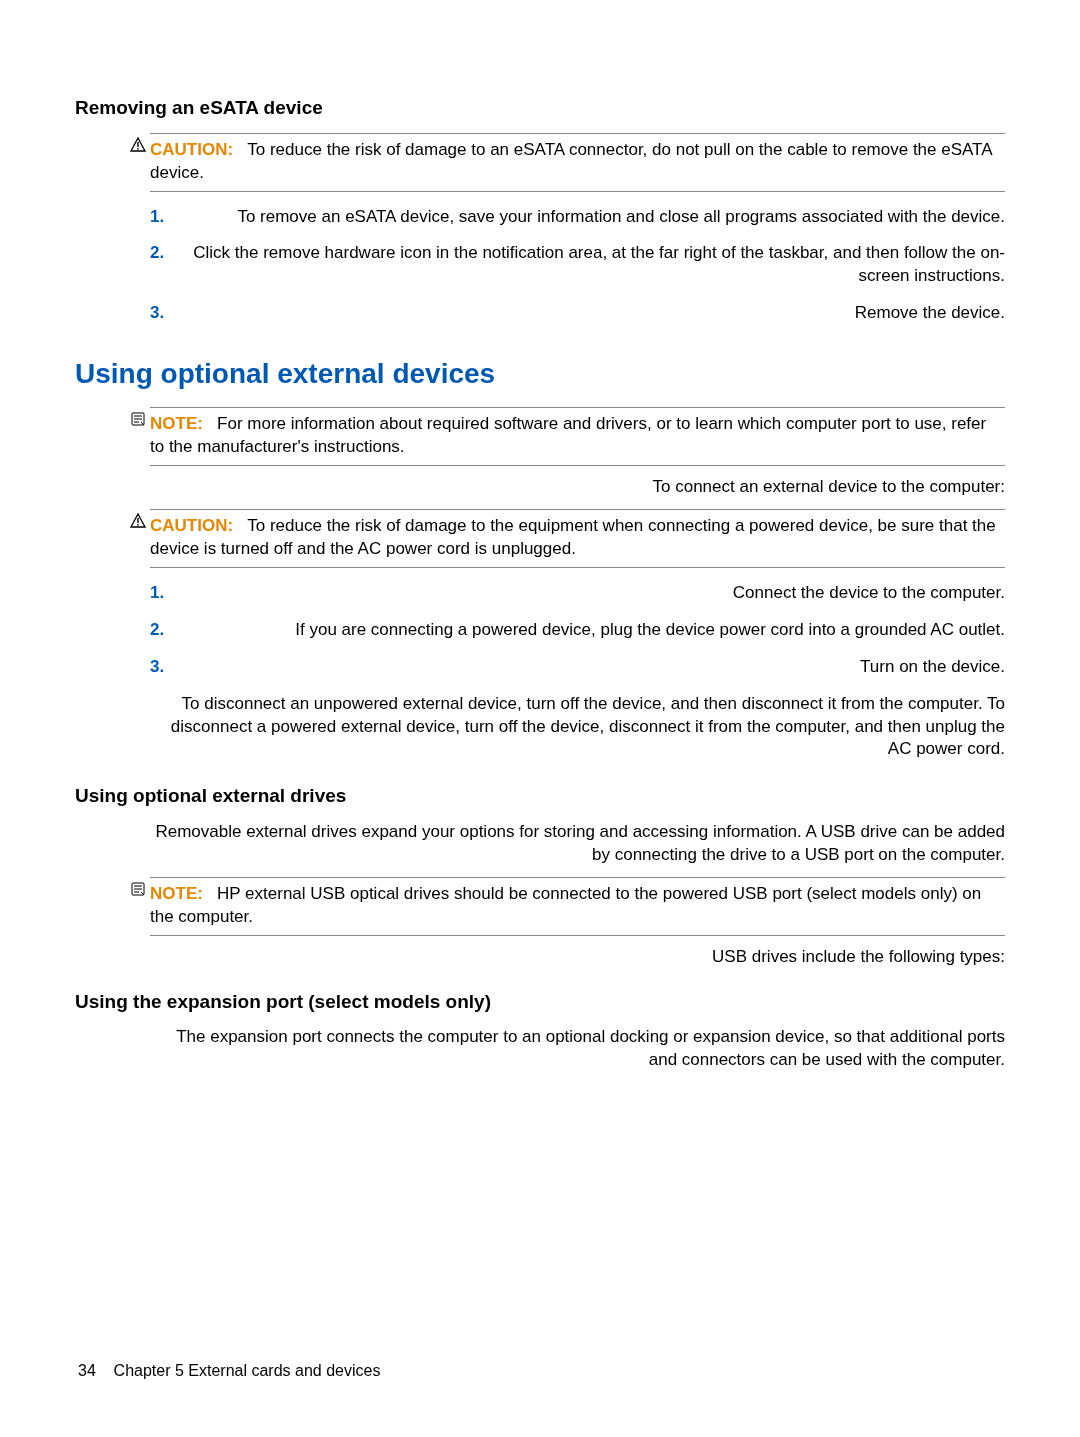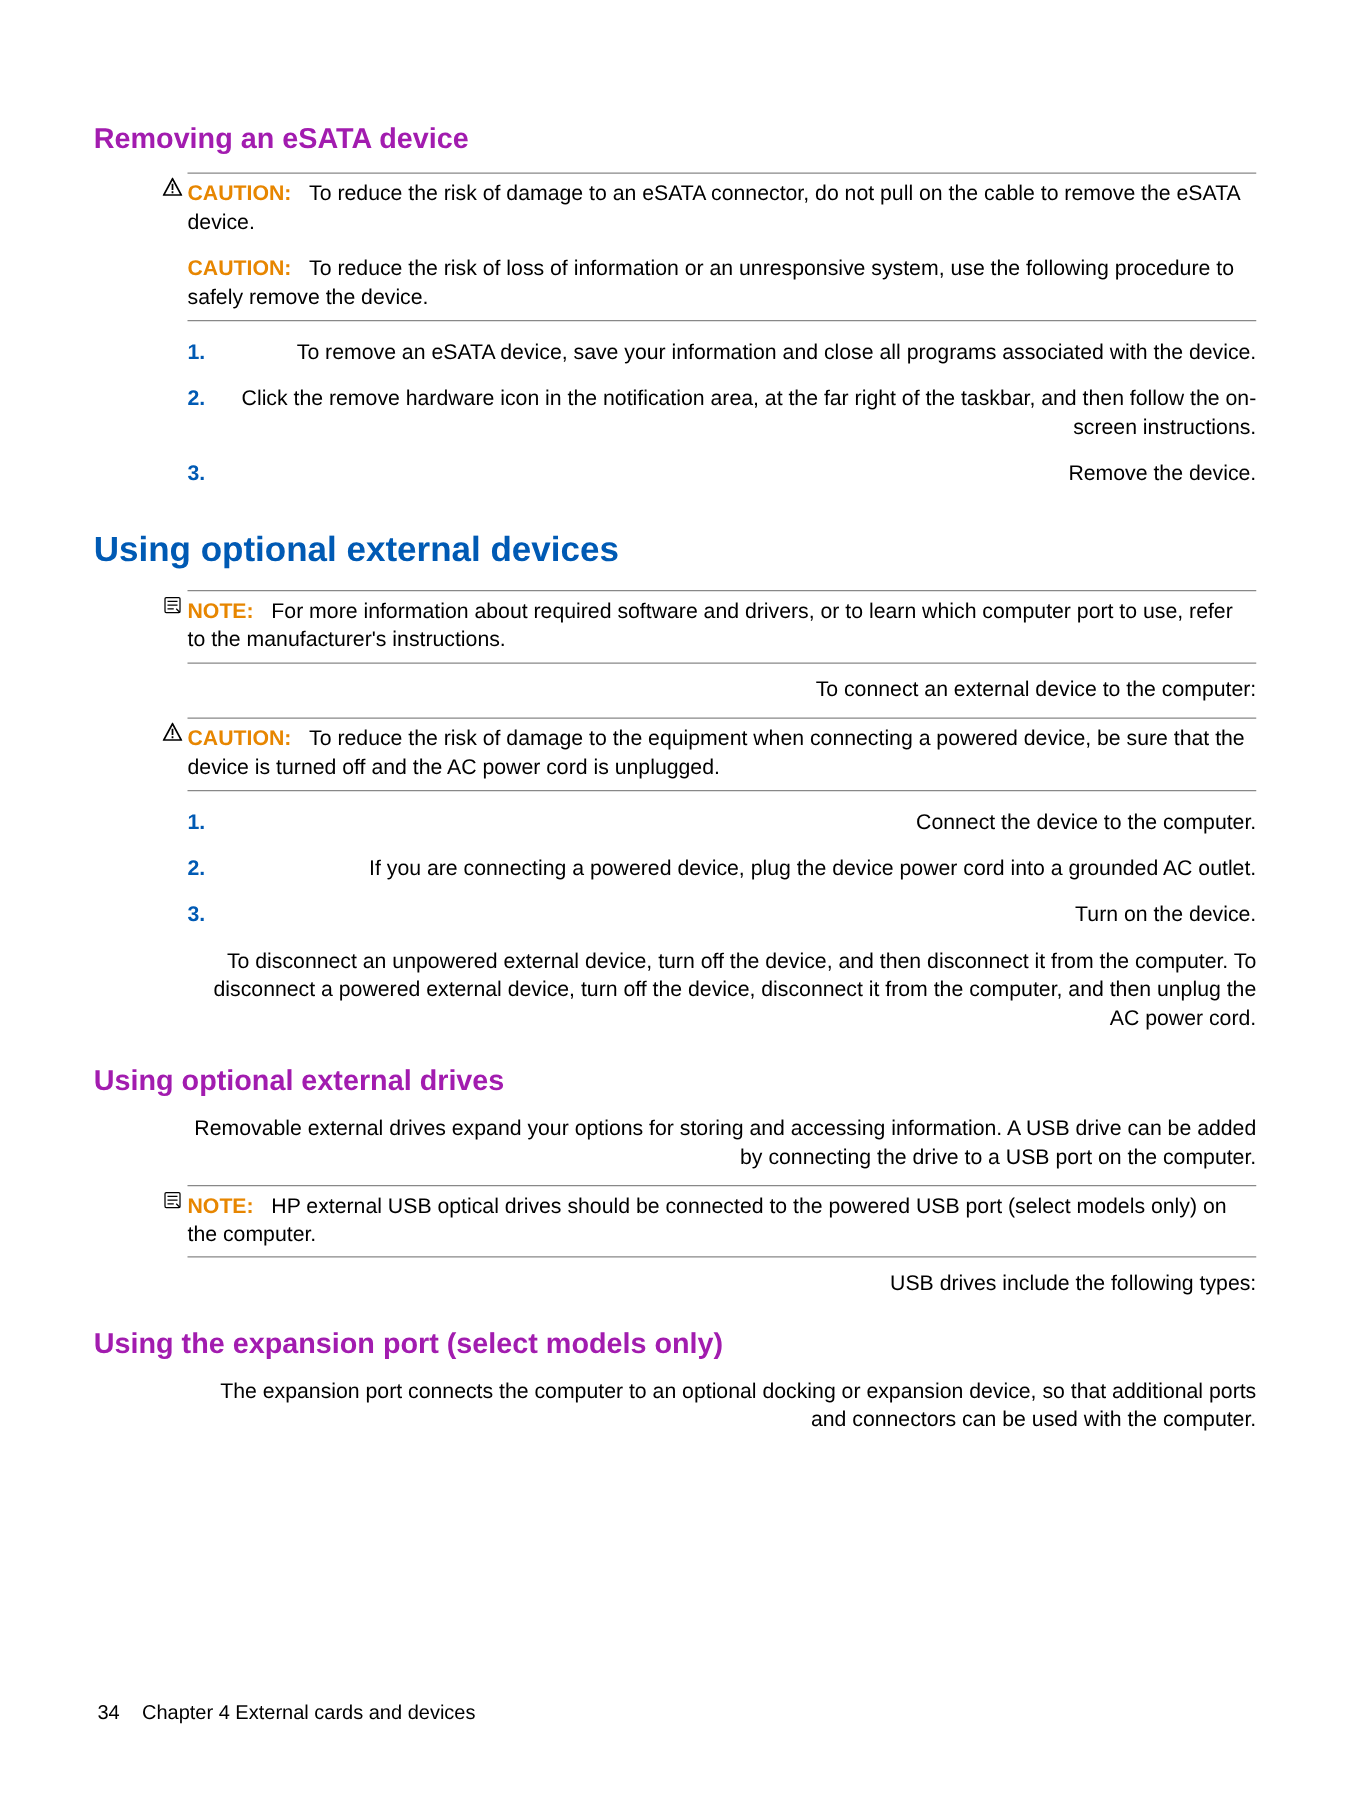--- a/index.html
+++ b/index.html
@@ -7,22 +7,22 @@
   body {
     font-family: Arial, Helvetica, sans-serif;
     font-size: 17px;
     line-height: 1.35;
     color: #000;
     background: #fff;
     padding: 95px 75px 50px 75px;
     position: relative;
   }
   .h2 {
-    color: #a21caf;
-    font-size: 23px;
+    color: #000000;
+    font-size: 19px;
     font-weight: bold;
     margin: 0 0 12px 0;
   }
   .h1 {
     color: #005ab4;
     font-size: 28px;
     font-weight: bold;
     margin: 30px 0 14px 0;
   }
   .indent-block { margin-left: 75px; }
@@ -101,23 +101,20 @@
     <span class="icon-cell">
       <svg viewBox="0 0 16 16">
           <path d="M8 1 L15 14 L1 14 Z" fill="none" stroke="#000" stroke-width="1.3"></path>
           <rect x="7.3" y="5" width="1.4" height="5" fill="#000"></rect>
           <rect x="7.3" y="11" width="1.4" height="1.6" fill="#000"></rect>
         </svg>
     </span>
     <p>
       <span class="label">CAUTION:</span>&nbsp;&nbsp;&nbsp;<span>To reduce the risk of damage to an eSATA connector, do not pull on the cable to remove the eSATA device.</span>
     </p>
-    <p>
-      <span class="label">CAUTION:</span>&nbsp;&nbsp;&nbsp;<span>To reduce the risk of loss of information or an unresponsive system, use the following procedure to safely remove the device.</span>
-    </p>
   </div>
 
   <ol class="steps">
     <li>To remove an eSATA device, save your information and close all programs associated with the device.</li>
     <li>Click the remove hardware icon in the notification area, at the far right of the taskbar, and then follow the on-screen instructions.</li>
     <li>Remove the device.</li>
   </ol>
 </div>
 
 <div class="h1">Using optional external devices</div>
@@ -182,14 +179,14 @@
 
 </div>
 
 <div class="h2" style="margin-top:20px">Using the expansion port (select models only)</div>
 
 <div class="indent-block">
   <p class="p">The expansion port connects the computer to an optional docking or expansion device, so that additional ports and connectors can be used with the computer.</p>
 </div>
 
 <div class="footer">
-  <span>34</span>&nbsp;&nbsp;&nbsp;&nbsp;<span>Chapter 4   External cards and devices</span>
+  <span>34</span>&nbsp;&nbsp;&nbsp;&nbsp;<span>Chapter 5   External cards and devices</span>
 </div>
 
 </body></html>

